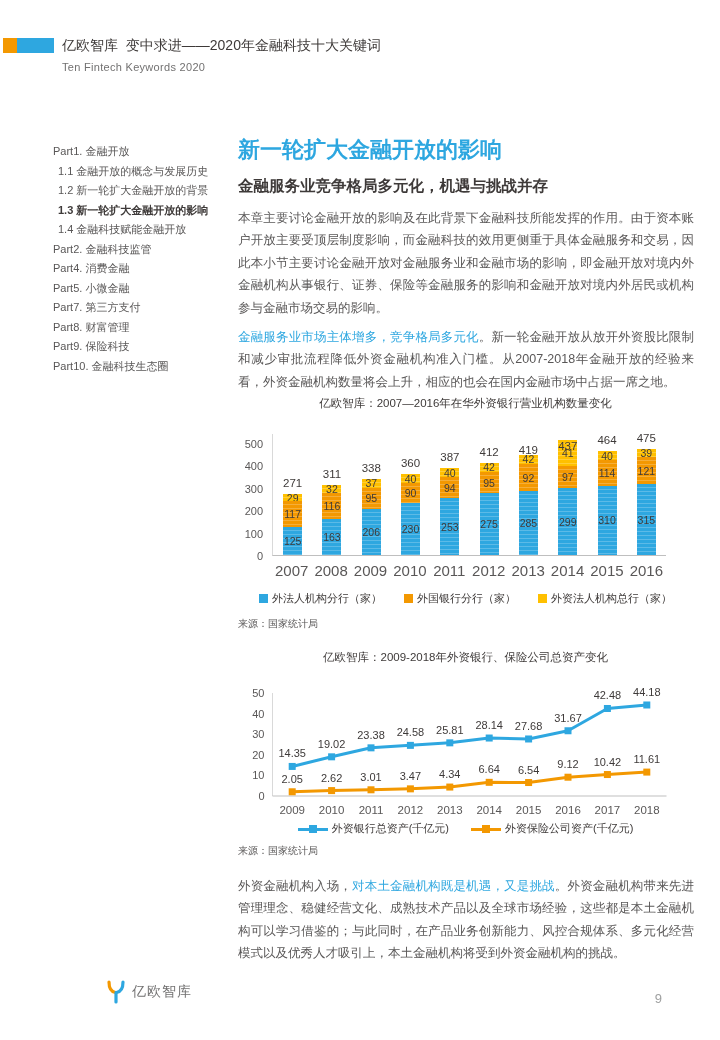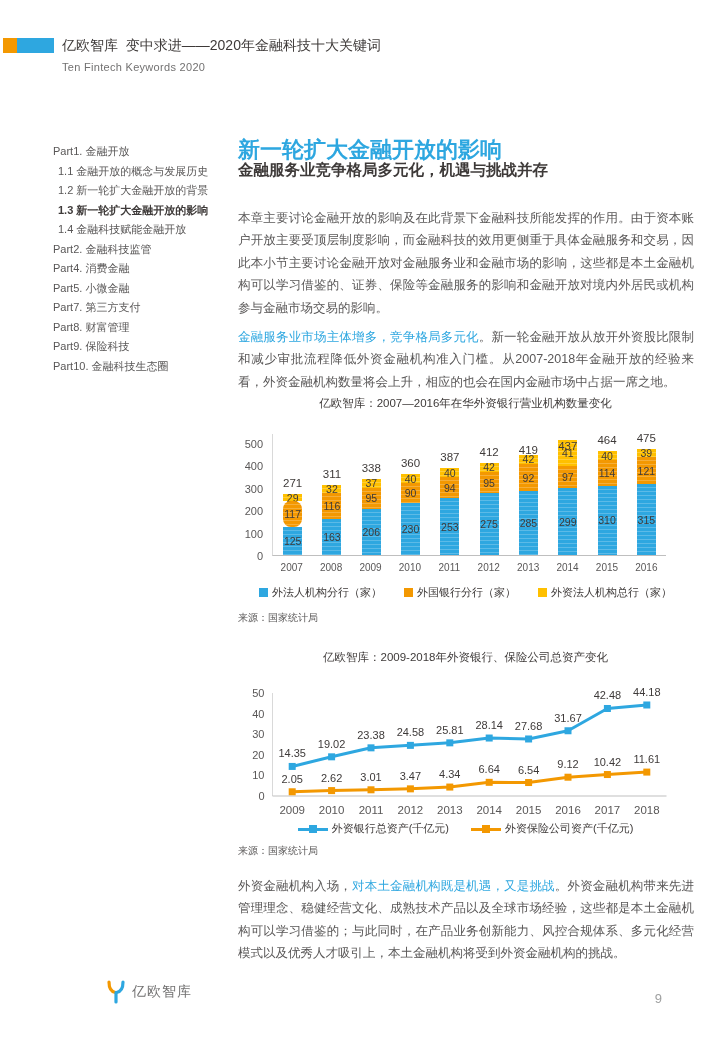--- a/index.html
+++ b/index.html
@@ -15,21 +15,21 @@
   .header-subtitle { position:absolute; left:62px; top:61px; font-size:11px; color:#727171; letter-spacing:.3px; }
 
   
   .sidebar { position:absolute; left:53px; top:142px; width:175px; }
   .toc-item { font-size:11px; color:#595757; line-height:19.5px; white-space:nowrap; cursor:pointer; }
   .toc-item.sub { padding-left:5px; }
   .toc-item.active { font-weight:bold; color:#3E3A39; }
 
   
   .main-title { position:absolute; left:238px; top:135px; font-size:22px; font-weight:bold; color:#2EA7E0; }
-  .main-subtitle { position:absolute; left:238px; top:160px; font-size:15.5px; font-weight:bold; color:#3E3A39; }
+  .main-subtitle { position:absolute; left:238px; top:176px; font-size:15.5px; font-weight:bold; color:#3E3A39; }
   .para { position:absolute; left:238px; width:456px; font-size:12.5px; line-height:22.4px; color:#595757; text-align:justify; }
   .para .hl { color:#2EA7E0; }
   #para1 { top:207px; }
   #para2 { top:326px; }
   #para3 { top:875px; }
 
   
   .chart { position:absolute; left:238px; width:455px; }
   .chart-title { text-align:center; font-size:11.5px; color:#3E3A39; }
   .source { font-size:10px; color:#595757; }
@@ -45,21 +45,21 @@
   .c1-body { display:flex; margin-top:23px; }
   .c1-yaxis { position:relative; width:34px; height:122px; flex:none; }
   .c1-yaxis .ytick { position:absolute; right:9px; font-size:11px; color:#595757; }
   .c1-plot { position:relative; width:394px; height:122px; border-left:1px solid #D9D9D9; border-bottom:1px solid #BFBFBF; display:flex; align-items:flex-end; }
   .c1-slot { position:relative; flex:1; display:flex; justify-content:center; align-items:flex-end; height:100%; }
   .c1-stack { display:flex; flex-direction:column-reverse; width:19px; }
   .c1-seg { display:flex; align-items:center; justify-content:center; font-size:10.5px; line-height:10px; color:#3E3A39; overflow:visible;
             background-image:repeating-linear-gradient(to bottom, rgba(255,255,255,0) 0 3px, rgba(255,255,255,.22) 3px 4px); }
   .c1-total { position:absolute; left:-8px; right:-8px; text-align:center; font-size:11.5px; color:#3E3A39; }
   .c1-xlabels { display:flex; margin-left:34px; width:394px; margin-top:6px; }
-  .c1-xlabels div { flex:1; text-align:center; font-size:10px; color:#595757; }
+  .c1-xlabels div { flex:1; text-align:center; font-size:15px; color:#595757; }
   #chart1 .legend-row { margin-top:12px; }
   #chart1 .source { margin-top:11px; }
 
   
   #chart2 { top:650px; }
   #chart2 svg { display:block; margin-top:2px; }
   #chart2 .legend-row { margin-top:2px; }
   #chart2 .source { margin-top:8px; }
 
   
@@ -91,21 +91,21 @@
       <div class="toc-item">Part7. 第三方支付</div>
       <div class="toc-item">Part8. 财富管理</div>
       <div class="toc-item">Part9. 保险科技</div>
       <div class="toc-item">Part10. 金融科技生态圈</div>
     </div>
 
   <h1 class="main-title">新一轮扩大金融开放的影响</h1>
   <h2 class="main-subtitle">金融服务业竞争格局多元化，机遇与挑战并存</h2>
 
   <p class="para" id="para1">
-    <span>本章主要讨论金融开放的影响及在此背景下金融科技所能发挥的作用。由于资本账户开放主要受顶层制度影响，而金融科技的效用更侧重于具体金融服务和交易，因此本小节主要讨论金融开放对金融服务业和金融市场的影响，这些都是本土金融机构可以学习借鉴的、证券、保险等金融服务的影响和金融开放对境内外居民或机构参与金融市场交易的影响。</span>
+    <span>本章主要讨论金融开放的影响及在此背景下金融科技所能发挥的作用。由于资本账户开放主要受顶层制度影响，而金融科技的效用更侧重于具体金融服务和交易，因此本小节主要讨论金融开放对金融服务业和金融市场的影响，即金融开放对境内外金融机构从事银行、证券、保险等金融服务的影响和金融开放对境内外居民或机构参与金融市场交易的影响。</span>
   </p>
 
   <p class="para" id="para2">
     <span class="hl">金融服务业市场主体增多，竞争格局多元化</span><span>。新一轮金融开放从放开外资股比限制和减少审批流程降低外资金融机构准入门槛。从2007-2018年金融开放的经验来看，外资金融机构数量将会上升，相应的也会在国内金融市场中占据一席之地。</span>
   </p>
 
   <div class="chart" id="chart1">
     <div class="chart-title">亿欧智库：2007—2016年在华外资银行营业机构数量变化</div>
     <div class="c1-body">
       <div class="c1-yaxis">
@@ -113,21 +113,21 @@
           <div class="ytick" style="bottom: 16.4px;">100</div>
           <div class="ytick" style="bottom: 38.8px;">200</div>
           <div class="ytick" style="bottom: 61.2px;">300</div>
           <div class="ytick" style="bottom: 83.6px;">400</div>
           <div class="ytick" style="bottom: 106px;">500</div>
         </div>
       <div class="c1-plot">
           <div class="c1-slot">
             <div class="c1-stack">
               <div class="c1-seg" style="height: 28px; background-color: rgb(46, 167, 224);">125</div>
-              <div class="c1-seg" style="height: 26.208px; background-color: rgb(243, 152, 1); border-radius: 8px;">117</div>
+              <div class="c1-seg" style="height: 26.208px; background-color: rgb(243, 152, 1);">117</div>
               <div class="c1-seg" style="height: 6.496px; background-color: rgb(255, 192, 0);">29</div>
             </div>
             <div class="c1-total" style="bottom: 65.704px;">271</div>
           </div>
           <div class="c1-slot">
             <div class="c1-stack">
               <div class="c1-seg" style="height: 36.512px; background-color: rgb(46, 167, 224);">163</div>
               <div class="c1-seg" style="height: 25.984px; background-color: rgb(243, 152, 1);">116</div>
               <div class="c1-seg" style="height: 7.168px; background-color: rgb(255, 192, 0);">32</div>
             </div>

